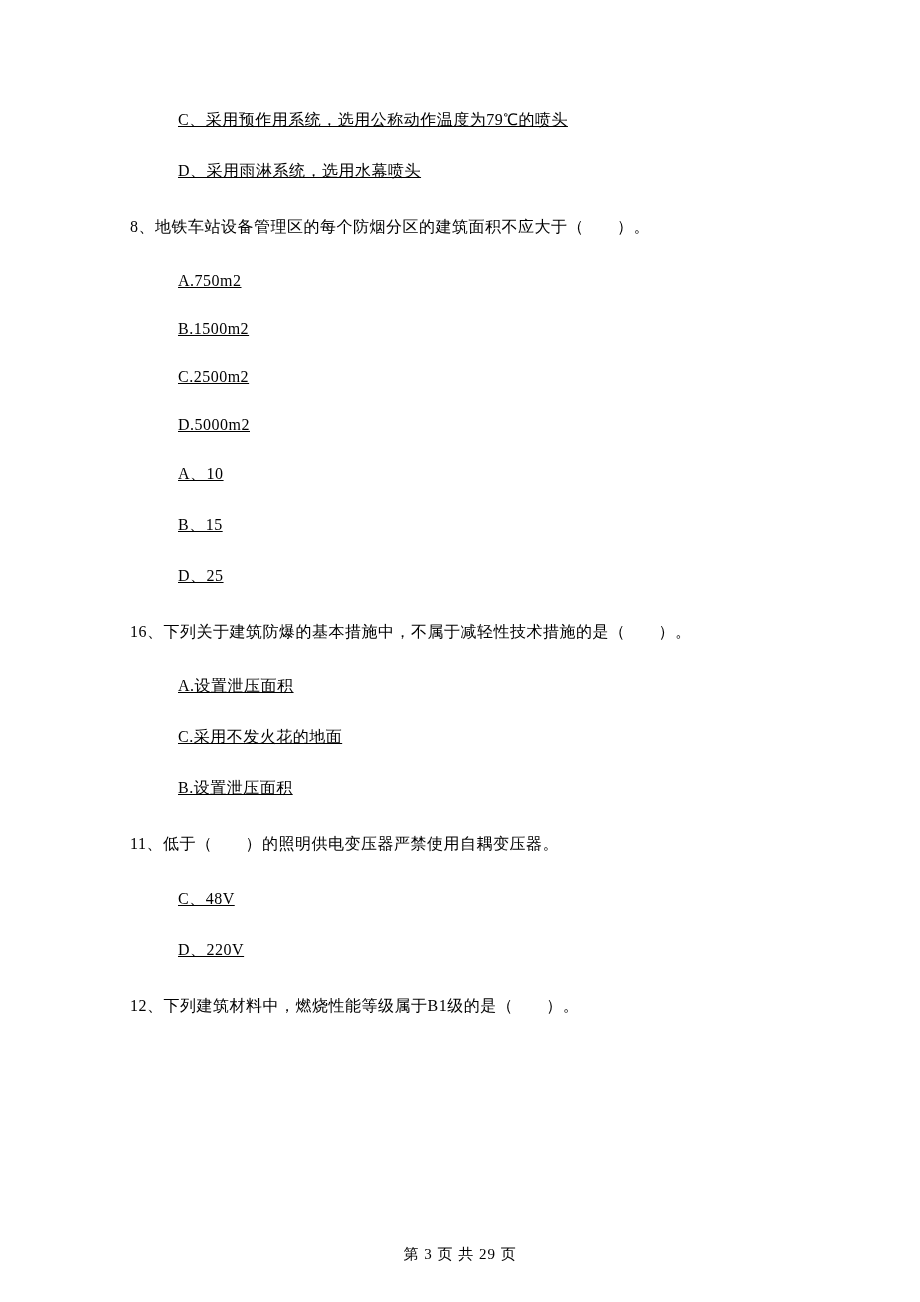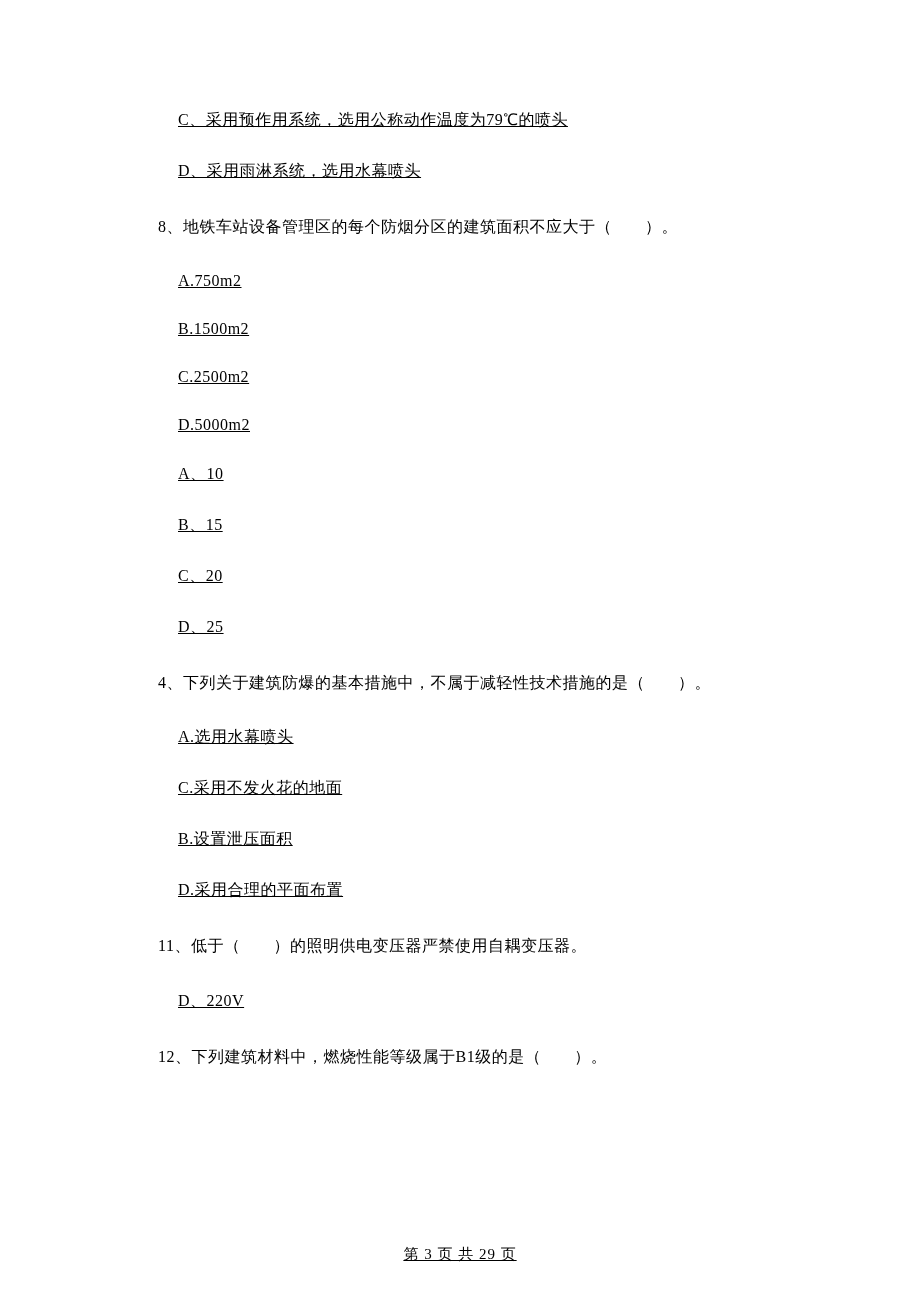--- a/index.html
+++ b/index.html
@@ -22,58 +22,55 @@
     .option-indent {
       padding-left: 48px;
       margin-bottom: 30px;
       letter-spacing: 0.5px;
       text-decoration: underline;
     }
     .question {
       margin-bottom: 30px;
       line-height: 1.85;
       letter-spacing: 0.5px;
-      margin-left: 28px;
     }
     .footer {
       position: absolute;
       bottom: 38px;
       left: 0;
       width: 100%;
       text-align: center;
       font-size: 15px;
       letter-spacing: 1px;
-      text-decoration: underline;
     }
   </style>
 </head>
 <body>
 
 <div class="content">
 
   <div class="option-indent">C、采用预作用系统，选用公称动作温度为79℃的喷头</div>
   <div class="option-indent">D、采用雨淋系统，选用水幕喷头</div>
 
   <div class="question">8、地铁车站设备管理区的每个防烟分区的建筑面积不应大于（　　）。</div>
   <div class="option-indent">A.750m2</div>
   <div class="option-indent">B.1500m2</div>
   <div class="option-indent">C.2500m2</div>
   <div class="option-indent">D.5000m2</div>
 
   <div class="option-indent">A、10</div>
   <div class="option-indent">B、15</div>
-  <div class="option-indent">C、20</div>
   <div class="option-indent">D、25</div>
 
-  <div class="question">4、下列关于建筑防爆的基本措施中，不属于减轻性技术措施的是（　　）。</div>
-  <div class="option-indent">A.选用水幕喷头</div>
+  <div class="question">16、下列关于建筑防爆的基本措施中，不属于减轻性技术措施的是（　　）。</div>
+  <div class="option-indent">A.设置泄压面积</div>
   <div class="option-indent">C.采用不发火花的地面</div>
   <div class="option-indent">B.设置泄压面积</div>
-  <div class="option-indent">D.采用合理的平面布置</div>
 
   <div class="question">11、低于（　　）的照明供电变压器严禁使用自耦变压器。</div>
+  <div class="option-indent">C、48V</div>
   <div class="option-indent">D、220V</div>
 
   <div class="question">12、下列建筑材料中，燃烧性能等级属于B1级的是（　　）。</div>
 
 </div>
 
 <div class="footer">第 3 页 共 29 页</div>
 
 </body></html>

